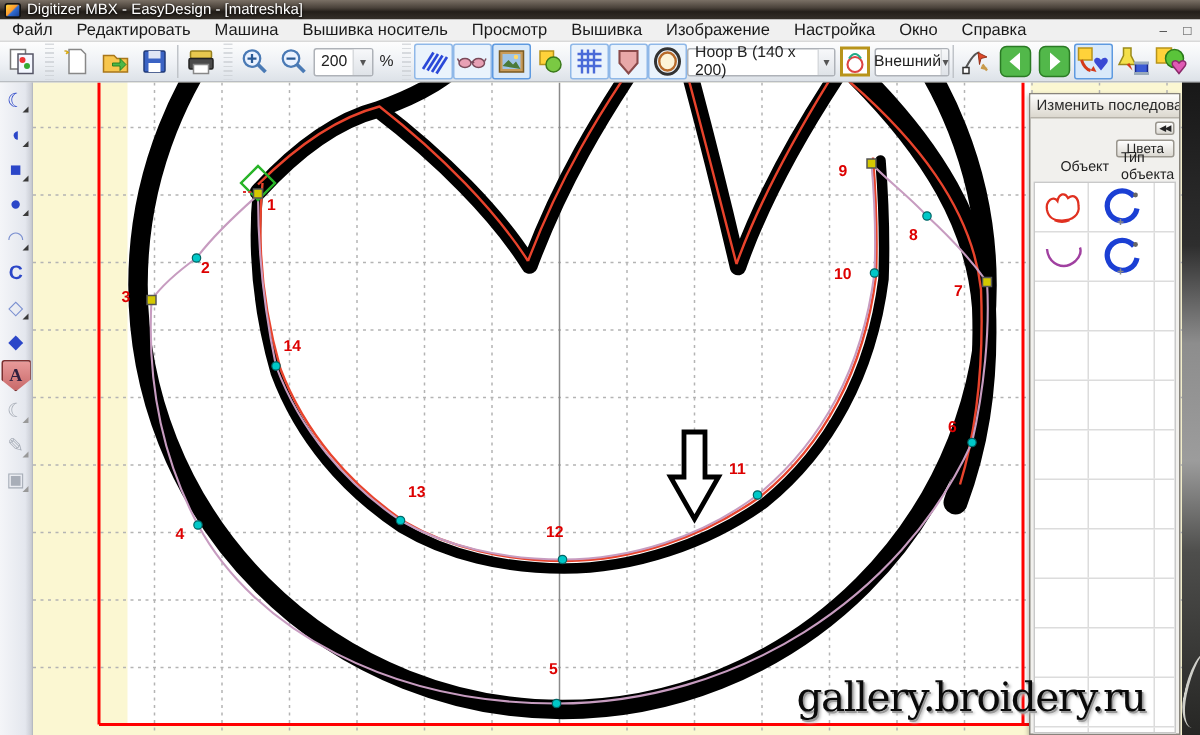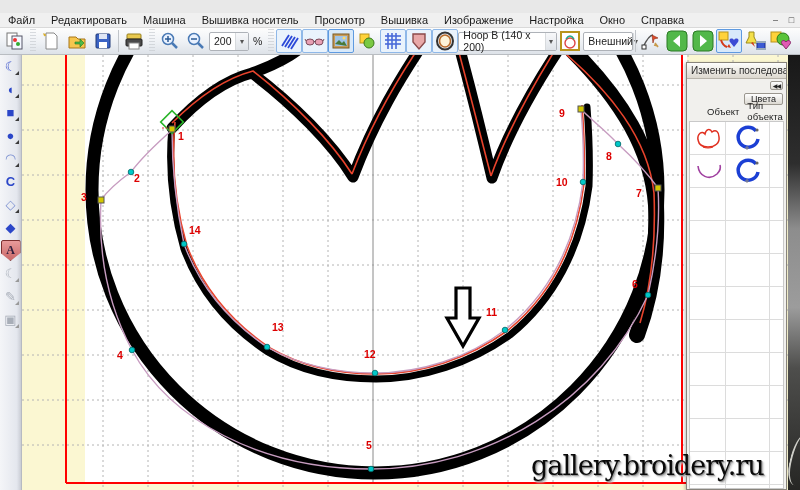--- a/index.html
+++ b/index.html
@@ -24,21 +24,21 @@
   #toolbar { position:absolute; left:0; top:28px; width:800px; height:27px;
     background:linear-gradient(180deg,#fdfdfd 0%,#eef1f5 55%,#dde2e8 100%);
     border-bottom:1px solid #b9bdc2; display:flex; align-items:center; padding-left:2px; }
   .tb-btn { width:26px; height:24px; display:flex; align-items:center; justify-content:center;
     border:1px solid transparent; border-radius:2px; flex:0 0 auto; }
   .tb-btn.framed { border-color:#8fb8e8; background:#eaf3fc; }
   .tb-btn.selected { border-color:#5e9ae0; background:#d8e9fa; }
   .tb-sep { width:1px; height:22px; background:#c0c4c9; margin:0 2px; flex:0 0 auto; }
   .tb-grip { width:6px; height:24px; flex:0 0 auto; background:repeating-linear-gradient(180deg,#c9cdd2 0 1px,transparent 1px 3px); margin:0 2px; opacity:.7; }
   .combo { height:19px; background:#fff; border:1px solid #aeb2b8; border-radius:2px;
-    font-size:10.5px; color:#222; display:flex; align-items:center; padding-left:4px; flex:0 0 auto; }
+    font-size:10.5px; color:#222; display:flex; align-items:center; padding-left:4px; flex:0 0 auto;justify-content:flex-end; }
   .combo .arr { margin-left:auto; width:13px; height:100%; display:flex; align-items:center; justify-content:center;
     color:#555; font-size:8px; border-left:1px solid #d7dadd; background:linear-gradient(180deg,#f7f8fa,#dfe3e8); }
   .pct { font-size:10.5px; color:#222; margin:0 4px; flex:0 0 auto; }
 
   
   #palette { position:absolute; left:0; top:55px; width:22px; height:435px;
     background:linear-gradient(90deg,#f4f5f8 0%,#e4e7ee 80%,#c9ccd4 100%); border-right:1px solid #b6bac2; }
   .pal-btn { position:relative; width:20px; height:21px; margin:1px auto 2px auto; display:flex; align-items:center;
     justify-content:center; font-size:13px; border:1px solid transparent; border-radius:2px; }
   .pal-btn .fly { position:absolute; right:1px; bottom:1px; width:0; height:0;
@@ -73,20 +73,24 @@
     font-family:"DejaVu Serif","Liberation Serif",serif; font-weight:normal; font-size:27px; color:#0a0a0a;
     text-shadow:1px 1px 0 #9a9a9a, 2px 2px 2px #bdbdbd; letter-spacing:-1px; white-space:nowrap;margin-top:24px; }
 
   svg text.node-label { font-family:"Liberation Sans","DejaVu Sans",sans-serif; font-weight:bold; }
 </style>
 </head>
 <body>
 
 <div id="app">
 
+  <div id="titlebar">
+    <span class="appicon"></span>
+    <span class="ttext">Digitizer MBX - EasyDesign - [matreshka]</span>
+  </div>
 
   <div id="menubar">
     <span class="menu-item">Файл</span>
     <span class="menu-item">Редактировать</span>
     <span class="menu-item">Машина</span>
     <span class="menu-item">Вышивка носитель</span>
     <span class="menu-item">Просмотр</span>
     <span class="menu-item">Вышивка</span>
     <span class="menu-item">Изображение</span>
     <span class="menu-item">Настройка</span>

